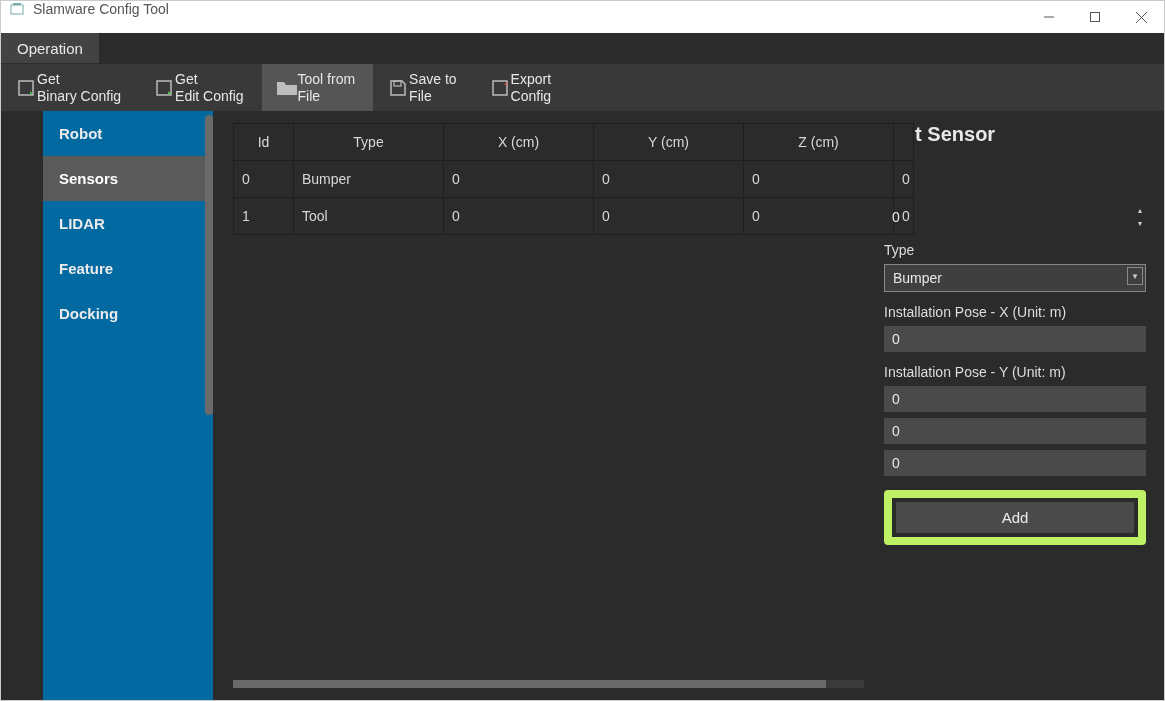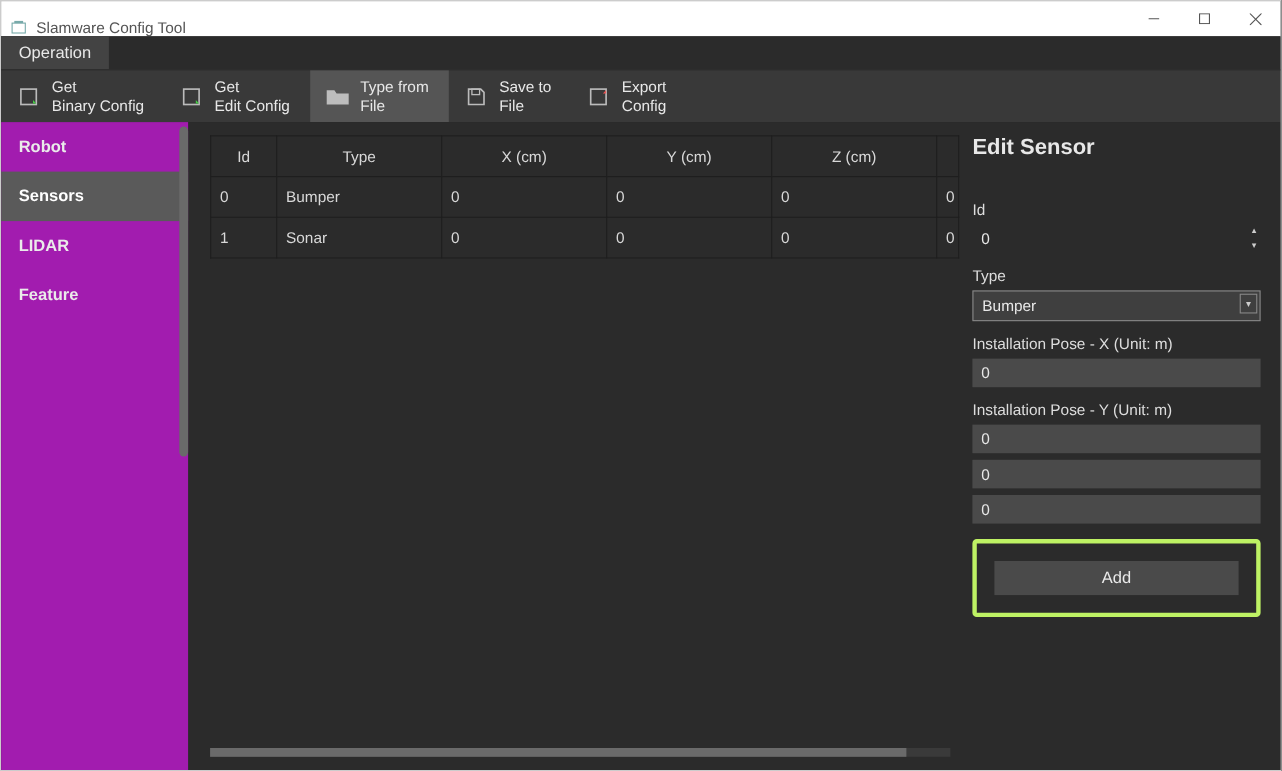--- a/index.html
+++ b/index.html
@@ -16,21 +16,21 @@
     border: 1px solid #ccc;
     display: flex;
     flex-direction: column;
     background: #2b2b2b;
   }
   
   .titlebar {
     height: 32px;
     background: #fff;
     display: flex;
-    align-items: flex-end;
+    align-items: flex-start;
     padding-left: 8px;
     color: #555;
   }
   .titlebar .app-icon {
     width: 16px; height: 16px; margin-right: 8px;
     display: flex; align-items: center; justify-content: center;
   }
   .titlebar .title { font-size: 14px; }
   .titlebar .spacer { flex: 1; }
   .titlebar .win-btn {
@@ -56,45 +56,46 @@
   .toolbar {
     height: 48px;
     background: #393939;
     display: flex;
     align-items: stretch;
     border-top: 1px solid #2b2b2b;
   }
   .toolbar .tbtn {
     display: flex;
     align-items: center;
-    gap: 10px;
+    gap: 0;
     padding: 4px 18px 4px 14px;
     color: #e8e8e8;
     font-size: 14px;
     line-height: 1.2;
   }
   .toolbar .tbtn.active { background: #555; }
   .toolbar .tbtn .ticon {
     width: 22px; height: 22px; display:flex;align-items:center;justify-content:center;
   }
   .toolbar .tbtn .tlabel { display:flex; flex-direction:column; }
   
   .main {
     flex: 1;
     display: flex;
     min-height: 0;
     background: #2b2b2b;
   }
   
   .sidebar {
     width: 170px;
-    background: #a21caf;
+    background: #0369a1;
     display: flex;
     flex-direction: column;
     position: relative;
+    margin-left: 42px;
   }
   .sidebar .item {
     padding: 14px 16px;
     color: #eaeaea;
     font-size: 15px;
     font-weight: 600;
     cursor: pointer;
   }
   .sidebar .item.active {
     background: #5a5a5a;
@@ -209,23 +210,23 @@
     width: 12px; height: 100%;
     display:flex; flex-direction:column;
   }
   .numwrap .spin div {
     flex:1; font-size:7px; color:#ccc;
     display:flex;align-items:center;justify-content:center;
     cursor:pointer;
   }
   .add-btn-wrap {
     margin-top: 8px;
-    border: 4px solid #bef264;
+    border: 8px solid #bef264;
     border-radius: 4px;
-    padding: 16px;
+    padding: 4px;
   }
   .add-btn {
     width: 100%;
     background: #4a4a4a;
     color: #eaeaea;
     border: none;
     padding: 7px 0;
     font-size: 15px;
     cursor: pointer;
   }
@@ -291,21 +292,21 @@
         <span>Edit Config</span>
       </span>
     </div>
     <div class="tbtn active">
       <span class="ticon">
         <svg width="22" height="18" viewBox="0 0 22 18">
             <path d="M1 3 h7 l2 3 h11 v10 h-20 z" fill="#bdbdbd"></path>
           </svg>
       </span>
       <span class="tlabel">
-        <span>Type from</span>
+        <span>Tool from</span>
         <span>File</span>
       </span>
     </div>
     <div class="tbtn">
       <span class="ticon">
         <svg width="20" height="20" viewBox="0 0 20 20">
             <path d="M3 3 h11 l3 3 v11 h-14 z" fill="none" stroke="#bbb" stroke-width="1.5"></path>
             <rect x="6" y="3" width="7" height="5" fill="none" stroke="#bbb" stroke-width="1.2"></rect>
           </svg>
       </span>
@@ -328,20 +329,21 @@
     </div>
   </div>
 
   <div class="main">
 
     <div class="sidebar">
       <div class="item">Robot</div>
       <div class="item active">Sensors</div>
       <div class="item">LIDAR</div>
       <div class="item">Feature</div>
+      <div class="item">Docking</div>
       <div class="scroll-thumb"></div>
     </div>
 
     <div class="center">
       <table class="sensors">
         <colgroup>
           <col style="width:60px">
             <col style="width:150px">
             <col style="width:150px">
             <col style="width:150px">
@@ -362,21 +364,21 @@
           <tr>
             <td>0</td>
             <td>Bumper</td>
             <td>0</td>
             <td>0</td>
             <td>0</td>
             <td>0</td>
           </tr>
           <tr>
             <td>1</td>
-            <td>Sonar</td>
+            <td>Tool</td>
             <td>0</td>
             <td>0</td>
             <td>0</td>
             <td>0</td>
           </tr>
         </tbody>
       </table>
       <div class="hscroll">
           <div class="thumb"></div>
         </div>

